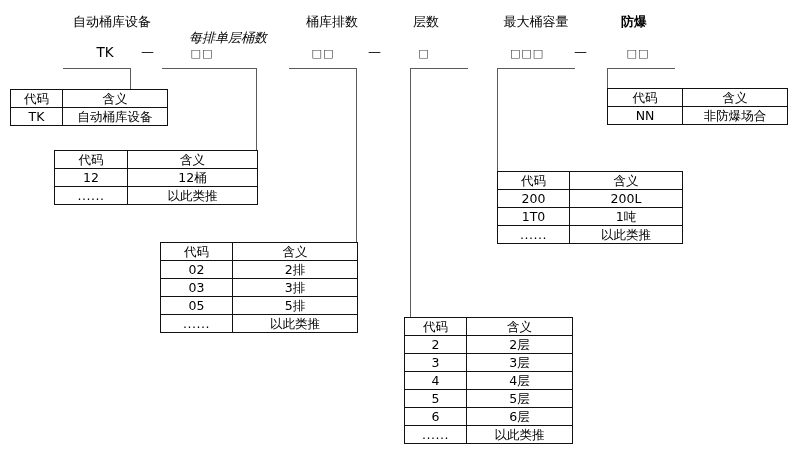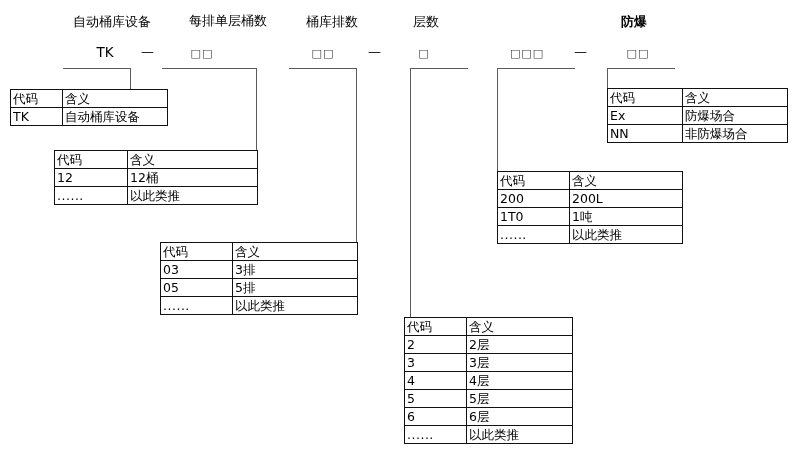--- a/index.html
+++ b/index.html
@@ -69,38 +69,39 @@
     border-collapse: collapse;
     background: #fff;
     table-layout: fixed;
   }
   .lut td {
     border: 1.2px solid #111;
     font-size: 12.5px;
     line-height: 15px;
     height: 17px;
     padding: 0 2px;
-    text-align: left;
+    text-align: center;
     white-space: nowrap;
     color: #000;
   }
   .lut td.code { }
   .lut td.mean { }
   .lut tr.head td { }
   .ellip { letter-spacing: 0.5px; font-size: 11px; }
 </style>
 </head>
 <body>
 
 <div id="canvas">
 
   <div class="seg-label" style="left:52px;  top:14px; width:120px;">自动桶库设备</div>
-  <div class="seg-label" style="left:168px; top:13px; width:120px;">每排单层桶数</div>
+  <div class="seg-label" style="left:168px; top:30px; width:120px;font-style:italic;">每排单层桶数</div>
   <div class="seg-label" style="left:292px; top:14px; width:80px;">桶库排数</div>
   <div class="seg-label" style="left:396px; top:14px; width:60px;">层数</div>
+  <div class="seg-label" style="left:486px; top:14px; width:100px;">最大桶容量</div>
   <div class="seg-label" style="left:604px; top:14px; width:60px;font-weight:bold;">防爆</div>
 
   <div class="code-token" style="left:80px;  top:44px; width:50px;">TK</div>
   <div class="dash" style="left:141px; top:44px;">—</div>
   <div class="code-token boxes" style="left:182px; top:46px; width:40px;">□□</div>
   <div class="code-token boxes" style="left:303px; top:46px; width:40px;">□□</div>
   <div class="dash" style="left:368px; top:44px;">—</div>
   <div class="code-token boxes" style="left:412px; top:46px; width:24px;">□</div>
   <div class="code-token boxes" style="left:503px; top:46px; width:48px;">□□□</div>
   <div class="dash" style="left:574px; top:44px;">—</div>
@@ -166,20 +167,24 @@
     <colgroup>
         <col style="width:72px">
         <col style="width:125px">
       </colgroup>
     <tbody>
       <tr class="head">
         <td class="code">代码</td>
         <td class="mean">含义</td>
       </tr>
       <tr>
+        <td class="code">02</td>
+        <td class="mean">2排</td>
+      </tr>
+      <tr>
         <td class="code">03</td>
         <td class="mean">3排</td>
       </tr>
       <tr>
         <td class="code">05</td>
         <td class="mean">5排</td>
       </tr>
       <tr>
         <td class="code ellip">......</td>
         <td class="mean">以此类推</td>
@@ -253,23 +258,19 @@
     <colgroup>
         <col style="width:75px">
         <col style="width:105px">
       </colgroup>
     <tbody>
       <tr class="head">
         <td class="code">代码</td>
         <td class="mean">含义</td>
       </tr>
       <tr>
-        <td class="code">Ex</td>
-        <td class="mean">防爆场合</td>
-      </tr>
-      <tr>
         <td class="code">NN</td>
         <td class="mean">非防爆场合</td>
       </tr>
     </tbody>
   </table>
 
 </div>
 
 </body></html>

